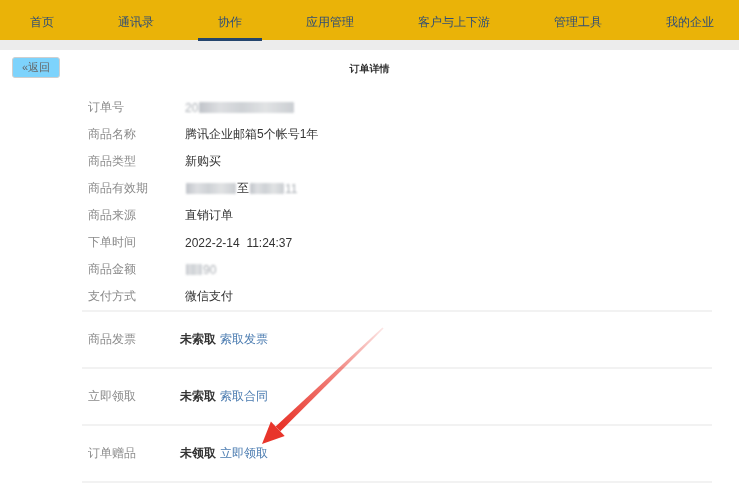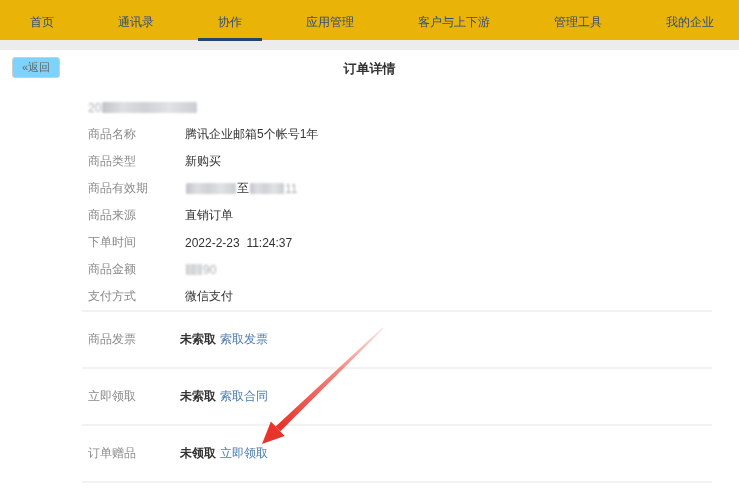--- a/index.html
+++ b/index.html
@@ -30,21 +30,21 @@
   .graybar{height:10px;background:var(--graybar);}
   
   .page-header{position:relative;height:37px;background:#fff;}
   .back-btn{
     position:absolute;left:12px;top:7px;background:#7dd3fc;
     border:1px solid var(--btn-border);border-radius:3px;
     font-size:11px;color:var(--btn-text);padding:4px 9px;line-height:1;cursor:pointer;
     font-family:inherit;
   }
   .page-title{
-    text-align:center;line-height:37px;font-size:13px;font-weight:bold;color:#333;
+    text-align:center;line-height:37px;font-size:10px;font-weight:bold;color:#333;
   }
   
   .fields{padding:7px 0 0 88px;}
   .field-row{display:flex;align-items:center;height:27px;font-size:12px;}
   .field-label{width:97px;color:var(--label);flex:none;}
   .field-value{color:var(--value);display:flex;align-items:center;gap:0;}
   .seg{white-space:pre;}
   .seg.strong{font-weight:400;}
   .seg.dim{color:#a8adb3;filter:blur(1px);}
   .blur-blob{
@@ -80,20 +80,21 @@
 
 <div class="graybar"></div>
 
 <div class="page-header">
   <button class="back-btn">«返回</button>
   <div class="page-title">订单详情</div>
 </div>
 
 <div class="fields" id="fields">
     <div class="field-row">
+      <div class="field-label">订单号</div>
       <div class="field-value">
         <span class="seg dim">20</span>
         <span class="blur-blob" style="width: 95px;"></span>
       </div>
     </div>
     <div class="field-row">
       <div class="field-label">商品名称</div>
       <div class="field-value">
         <span class="seg strong">腾讯企业邮箱5个帐号1年</span>
       </div>
@@ -115,21 +116,21 @@
     </div>
     <div class="field-row">
       <div class="field-label">商品来源</div>
       <div class="field-value">
         <span class="seg strong">直销订单</span>
       </div>
     </div>
     <div class="field-row">
       <div class="field-label">下单时间</div>
       <div class="field-value">
-        <span class="seg">2022-2-23  11:24:37</span>
+        <span class="seg">2022-2-14  11:24:37</span>
       </div>
     </div>
     <div class="field-row">
       <div class="field-label">商品金额</div>
       <div class="field-value">
         <span class="blur-blob" style="width: 16px;"></span>
         <span class="seg dim">90</span>
       </div>
     </div>
     <div class="field-row">

